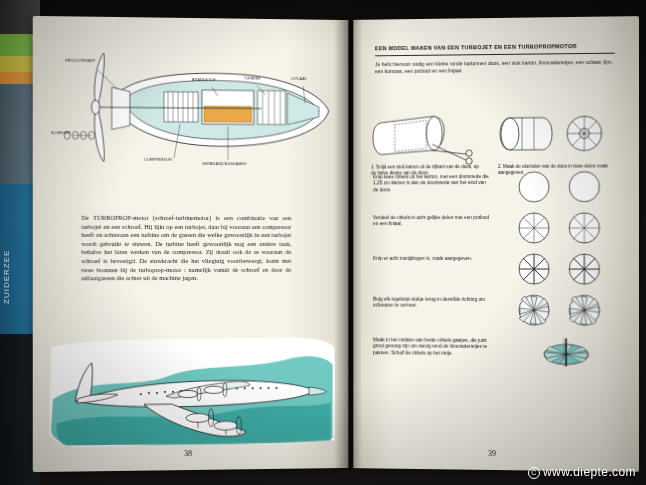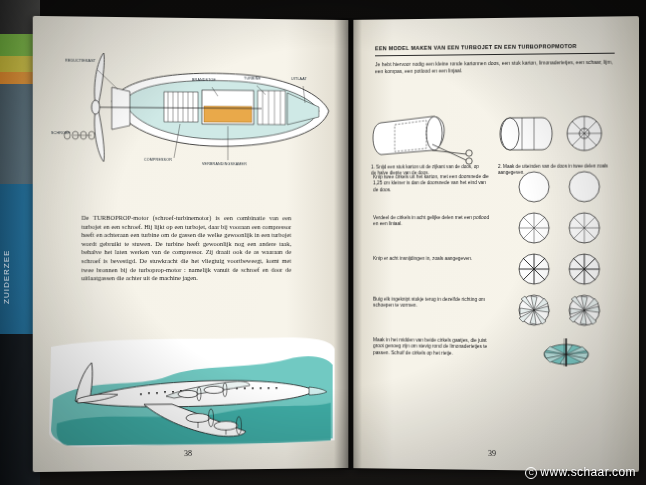--- a/index.html
+++ b/index.html
@@ -538,15 +538,15 @@
         <div class="folio folio-right">39</div>
       </div>
     </div>
 
     <div class="gutter-shadow"></div>
   </div>
 
   <div class="vignette"></div>
 
   <div class="watermark">
-    <span class="wm-c">C</span><span>www.schaar.com</span>
+    <span class="wm-c">C</span><span>www.diepte.com</span>
   </div>
 </div>
 
 </body></html>

